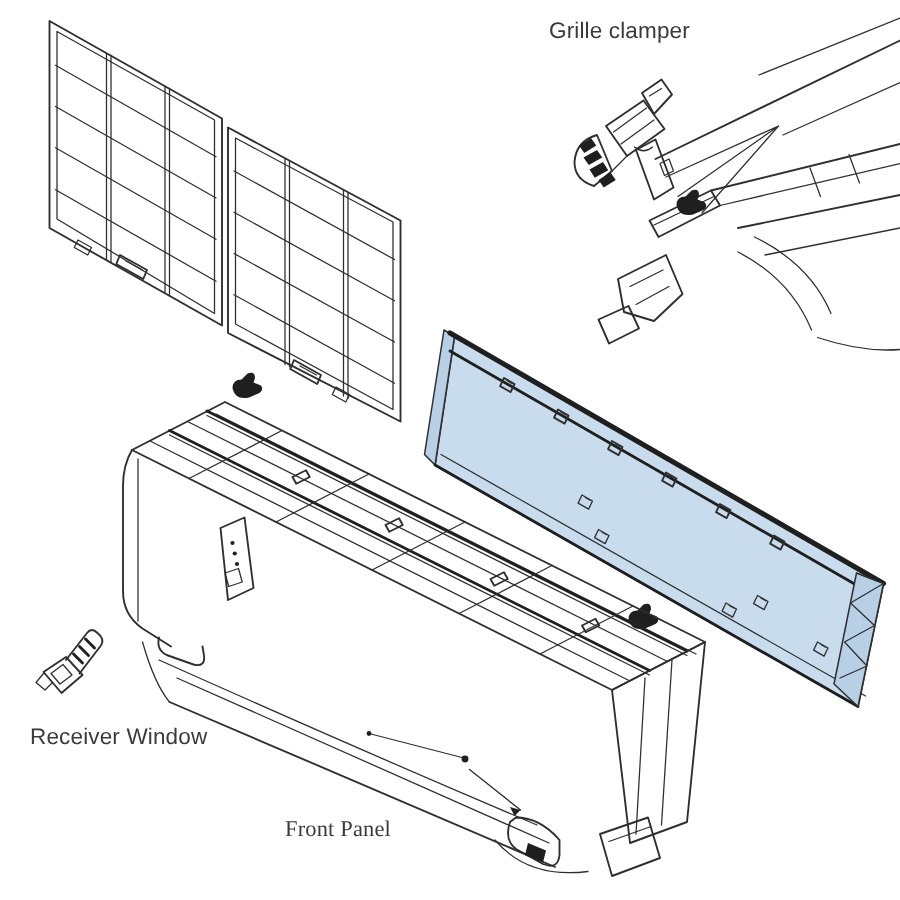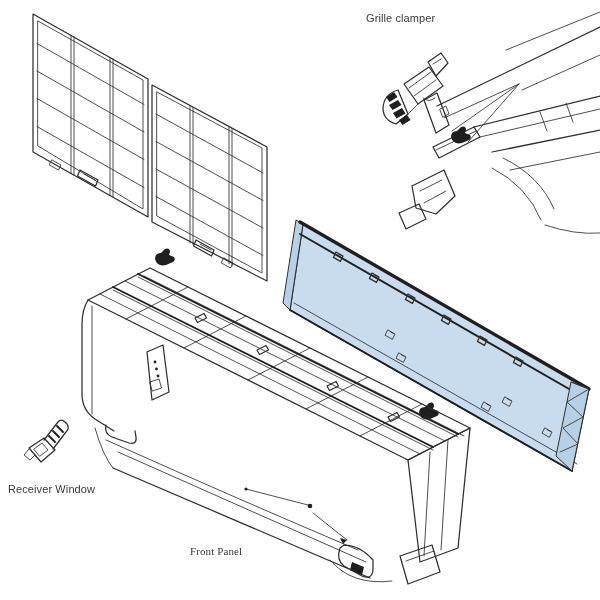--- a/index.html
+++ b/index.html
@@ -1,19 +1,19 @@
 <!DOCTYPE html>
 <html style="--line: #2f2f2f; --dark-fill: #1f1f1f; --highlight-fill: #c8dcee; --highlight-edge: #b7d0e6; --background: #ffffff; --label-text: #3a3a3a;"><head>
 <meta charset="utf-8">
 <style>
   html,body{margin:0;padding:0;background:#fff;}
   #stage{position:relative;width:600px;height:600px;background:var(--background,#fff);overflow:hidden;
          font-family:"Liberation Sans",sans-serif;}
   #stage svg{position:absolute;left:0;top:0;}
-  .lbl{position:absolute;font-size:11px;color:var(--label-text,#3a3a3a);white-space:nowrap;letter-spacing:.1px;}
+  .lbl{position:absolute;font-size:15px;color:var(--label-text,#3a3a3a);white-space:nowrap;letter-spacing:.1px;}
   .s    {fill:none;stroke:var(--line,#2f2f2f);stroke-width:1.25;stroke-linejoin:round;stroke-linecap:round;}
   .thin {fill:none;stroke:var(--line,#2f2f2f);stroke-width:.85;stroke-linejoin:round;stroke-linecap:round;}
   .rail {fill:none;stroke:var(--dark-fill,#1f1f1f);stroke-width:3.4;stroke-linecap:round;}
   .rail2{fill:none;stroke:var(--dark-fill,#1f1f1f);stroke-width:1.9;stroke-linecap:round;}
   .dark {fill:var(--dark-fill,#1f1f1f);stroke:none;}
   .hl   {fill:var(--highlight-fill,#c8dcee);stroke:var(--line,#2f2f2f);stroke-width:1.3;stroke-linejoin:round;}
   .hl2  {fill:var(--highlight-edge,#b7d0e6);stroke:var(--line,#2f2f2f);stroke-width:1;stroke-linejoin:round;}
   .dot  {fill:var(--dark-fill,#1f1f1f);}
 </style>
 </head>
@@ -148,15 +148,15 @@
   <g>
     <path class="s" d="M29,448 L44,438 L55,450 L41,462 Z"></path>
     <path class="thin" d="M34,449 L42,443 L48,450 L40,456 Z"></path>
     <path class="thin" d="M29,449 l-5,6 l6,5 l5,-5"></path>
     <path class="s" d="M44,440 L58,422 Q61,418 65,422 L67,424 Q70,428 66,432 L53,449"></path>
     <path class="rail2" d="M49,436 l6,6 M53,431 l6,6 M57,426 l6,6"></path>
   </g>
 </svg>
 
   <span class="lbl" style="left:366px;top:12px;">Grille clamper</span>
-  <span class="lbl" style="left:8px;top:483px;">Receiver Window</span>
+  <span class="lbl" style="left:20px;top:483px;">Receiver Window</span>
   <span class="lbl" style="left:190px;top:545px;font-family:Liberation Serif, serif;">Front Panel</span>
 </div>
 
 </body></html>

